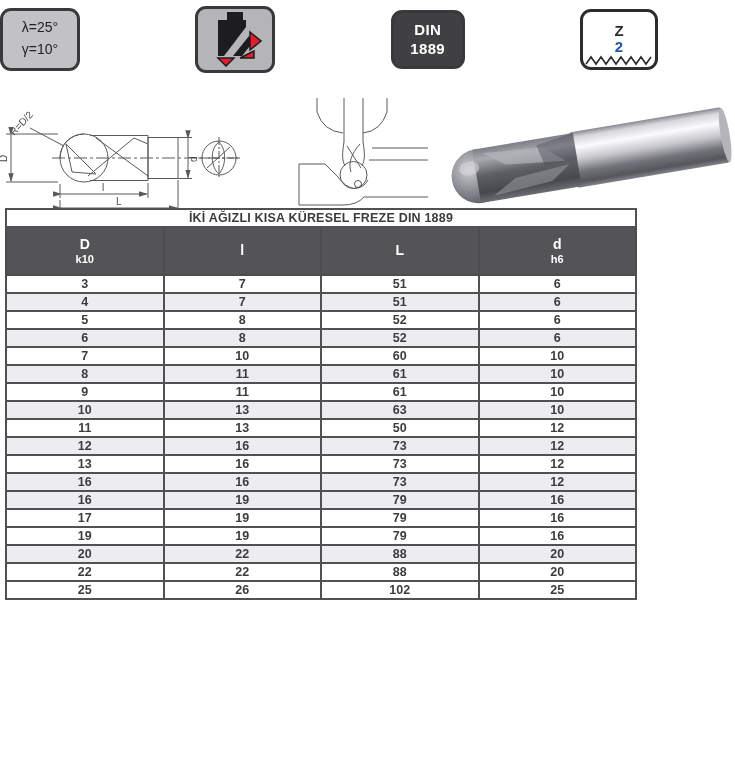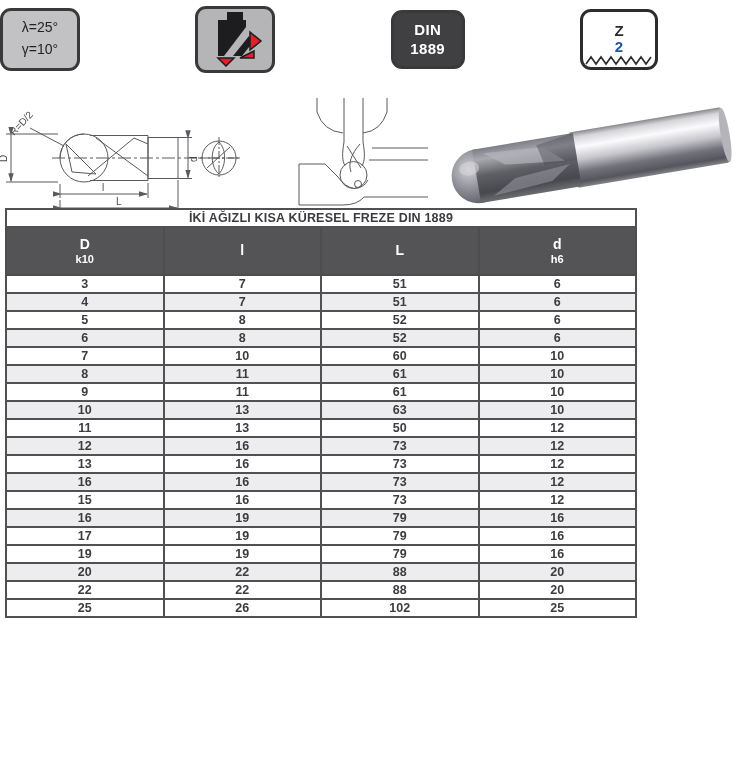--- a/index.html
+++ b/index.html
@@ -275,26 +275,20 @@
         <td>16</td>
         <td>73</td>
         <td>12</td>
       </tr>
       <tr class="alt">
         <td>16</td>
         <td>16</td>
         <td>73</td>
         <td>12</td>
       </tr>
-      <tr>
-        <td>15</td>
-        <td>16</td>
-        <td>73</td>
-        <td>12</td>
-      </tr>
       <tr class="alt">
         <td>16</td>
         <td>19</td>
         <td>79</td>
         <td>16</td>
       </tr>
       <tr>
         <td>17</td>
         <td>19</td>
         <td>79</td>

